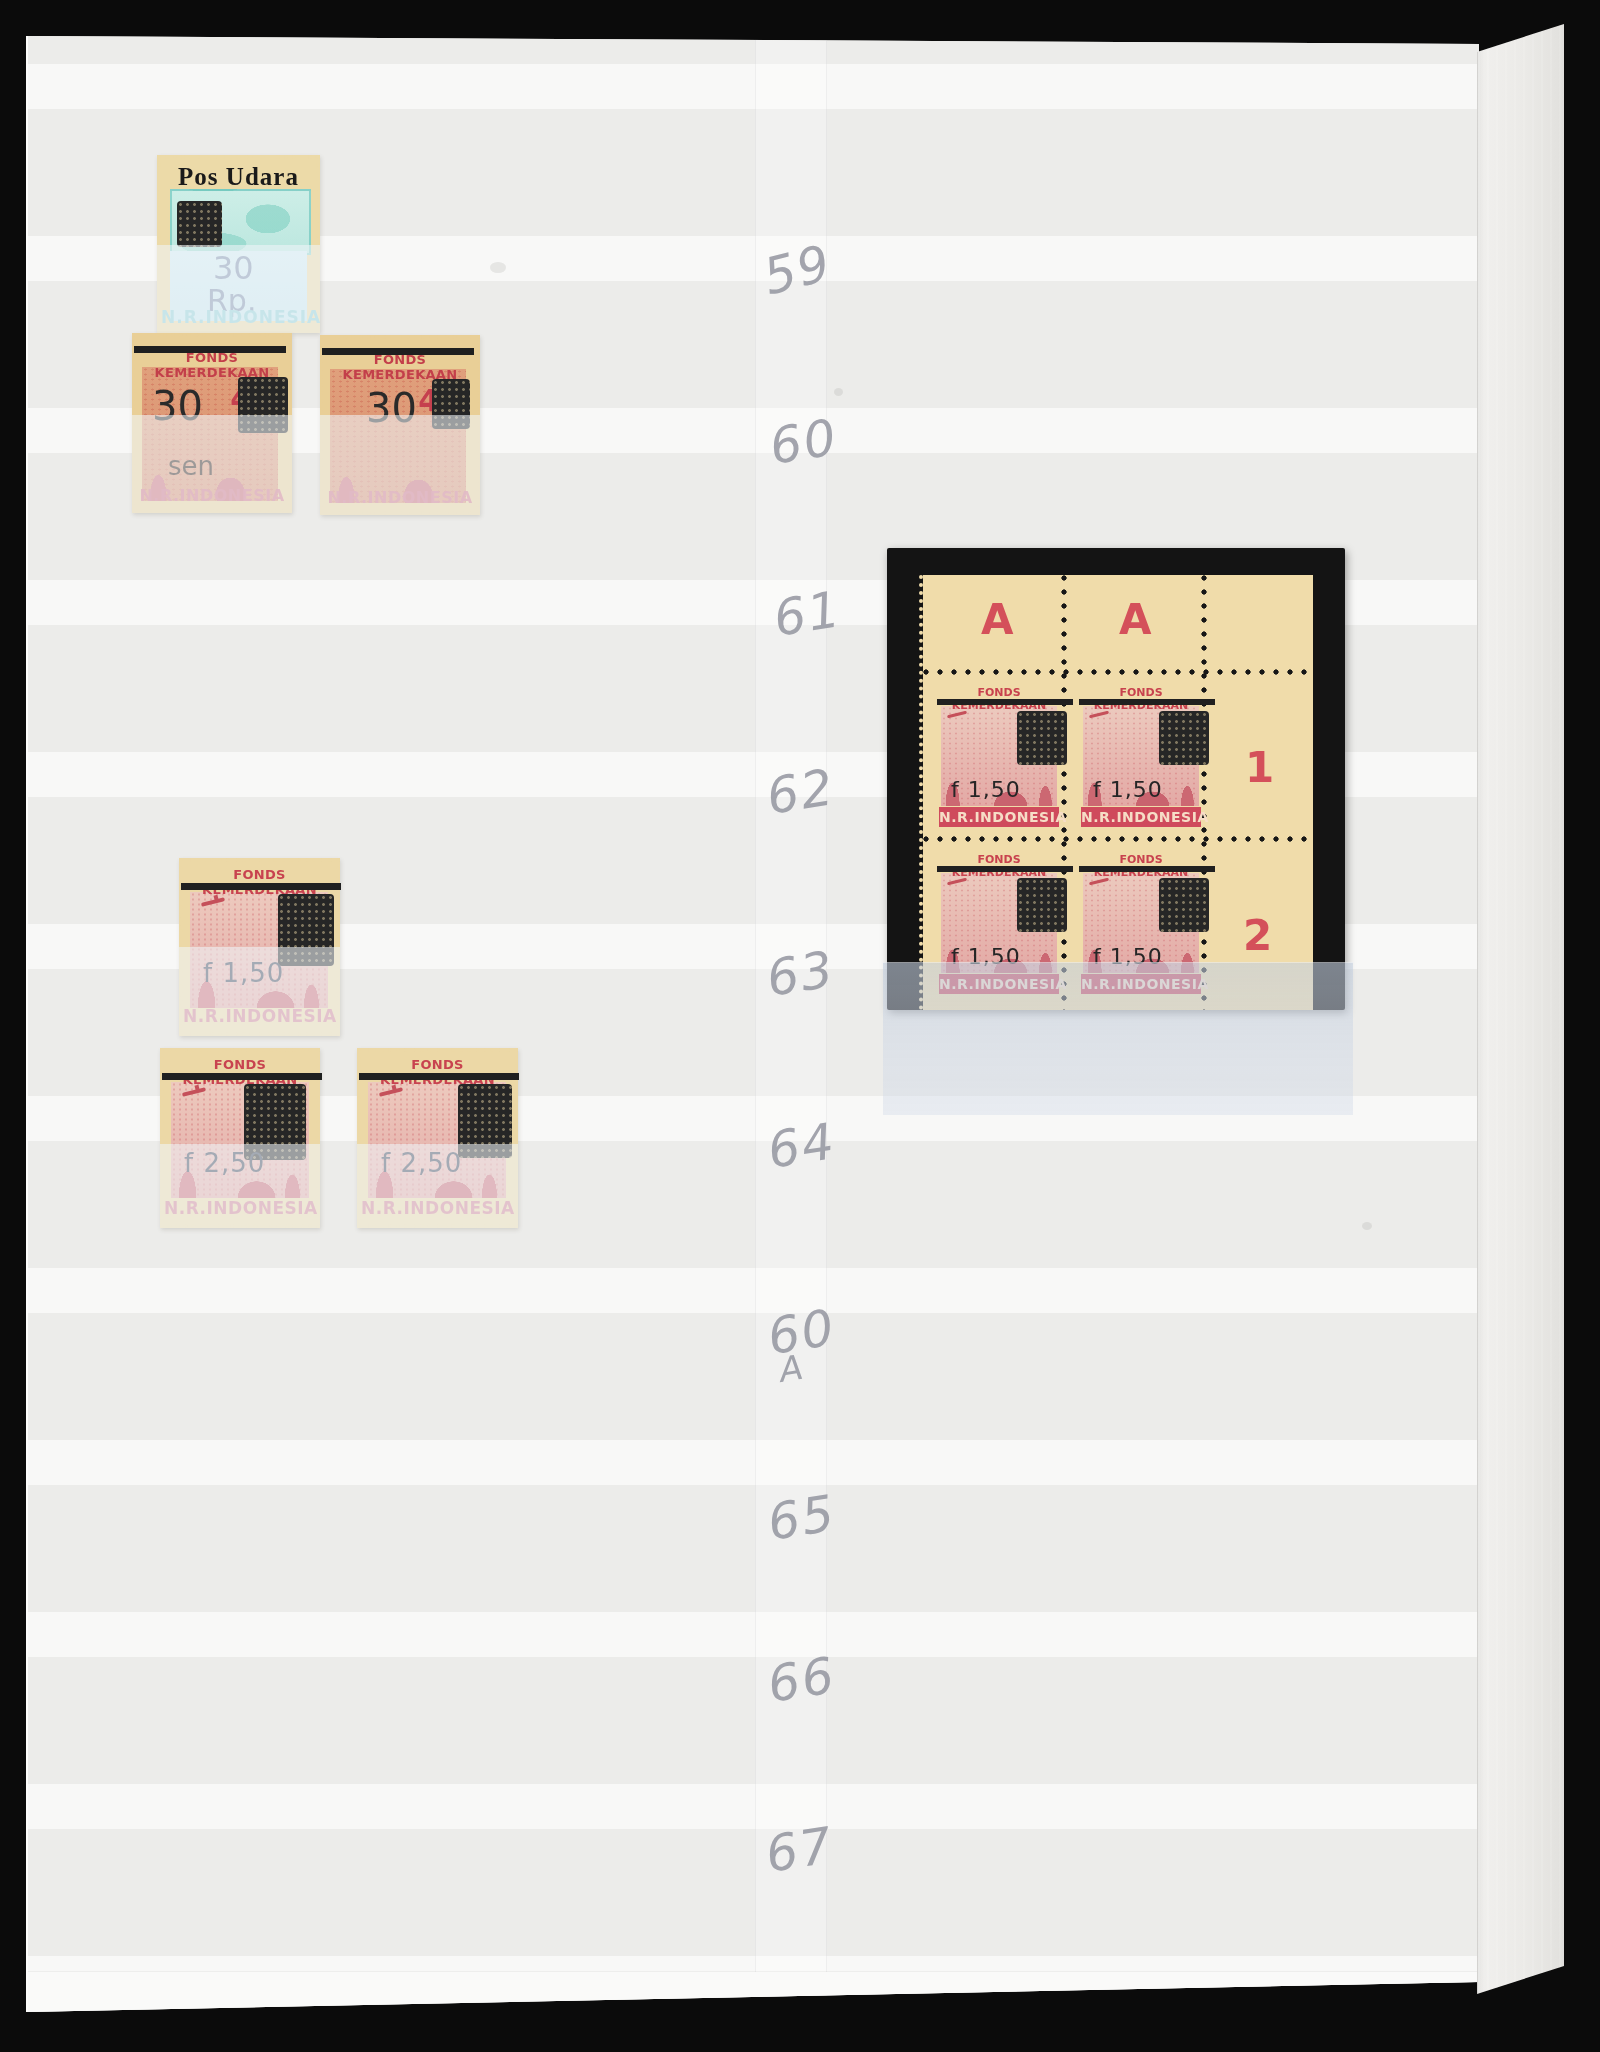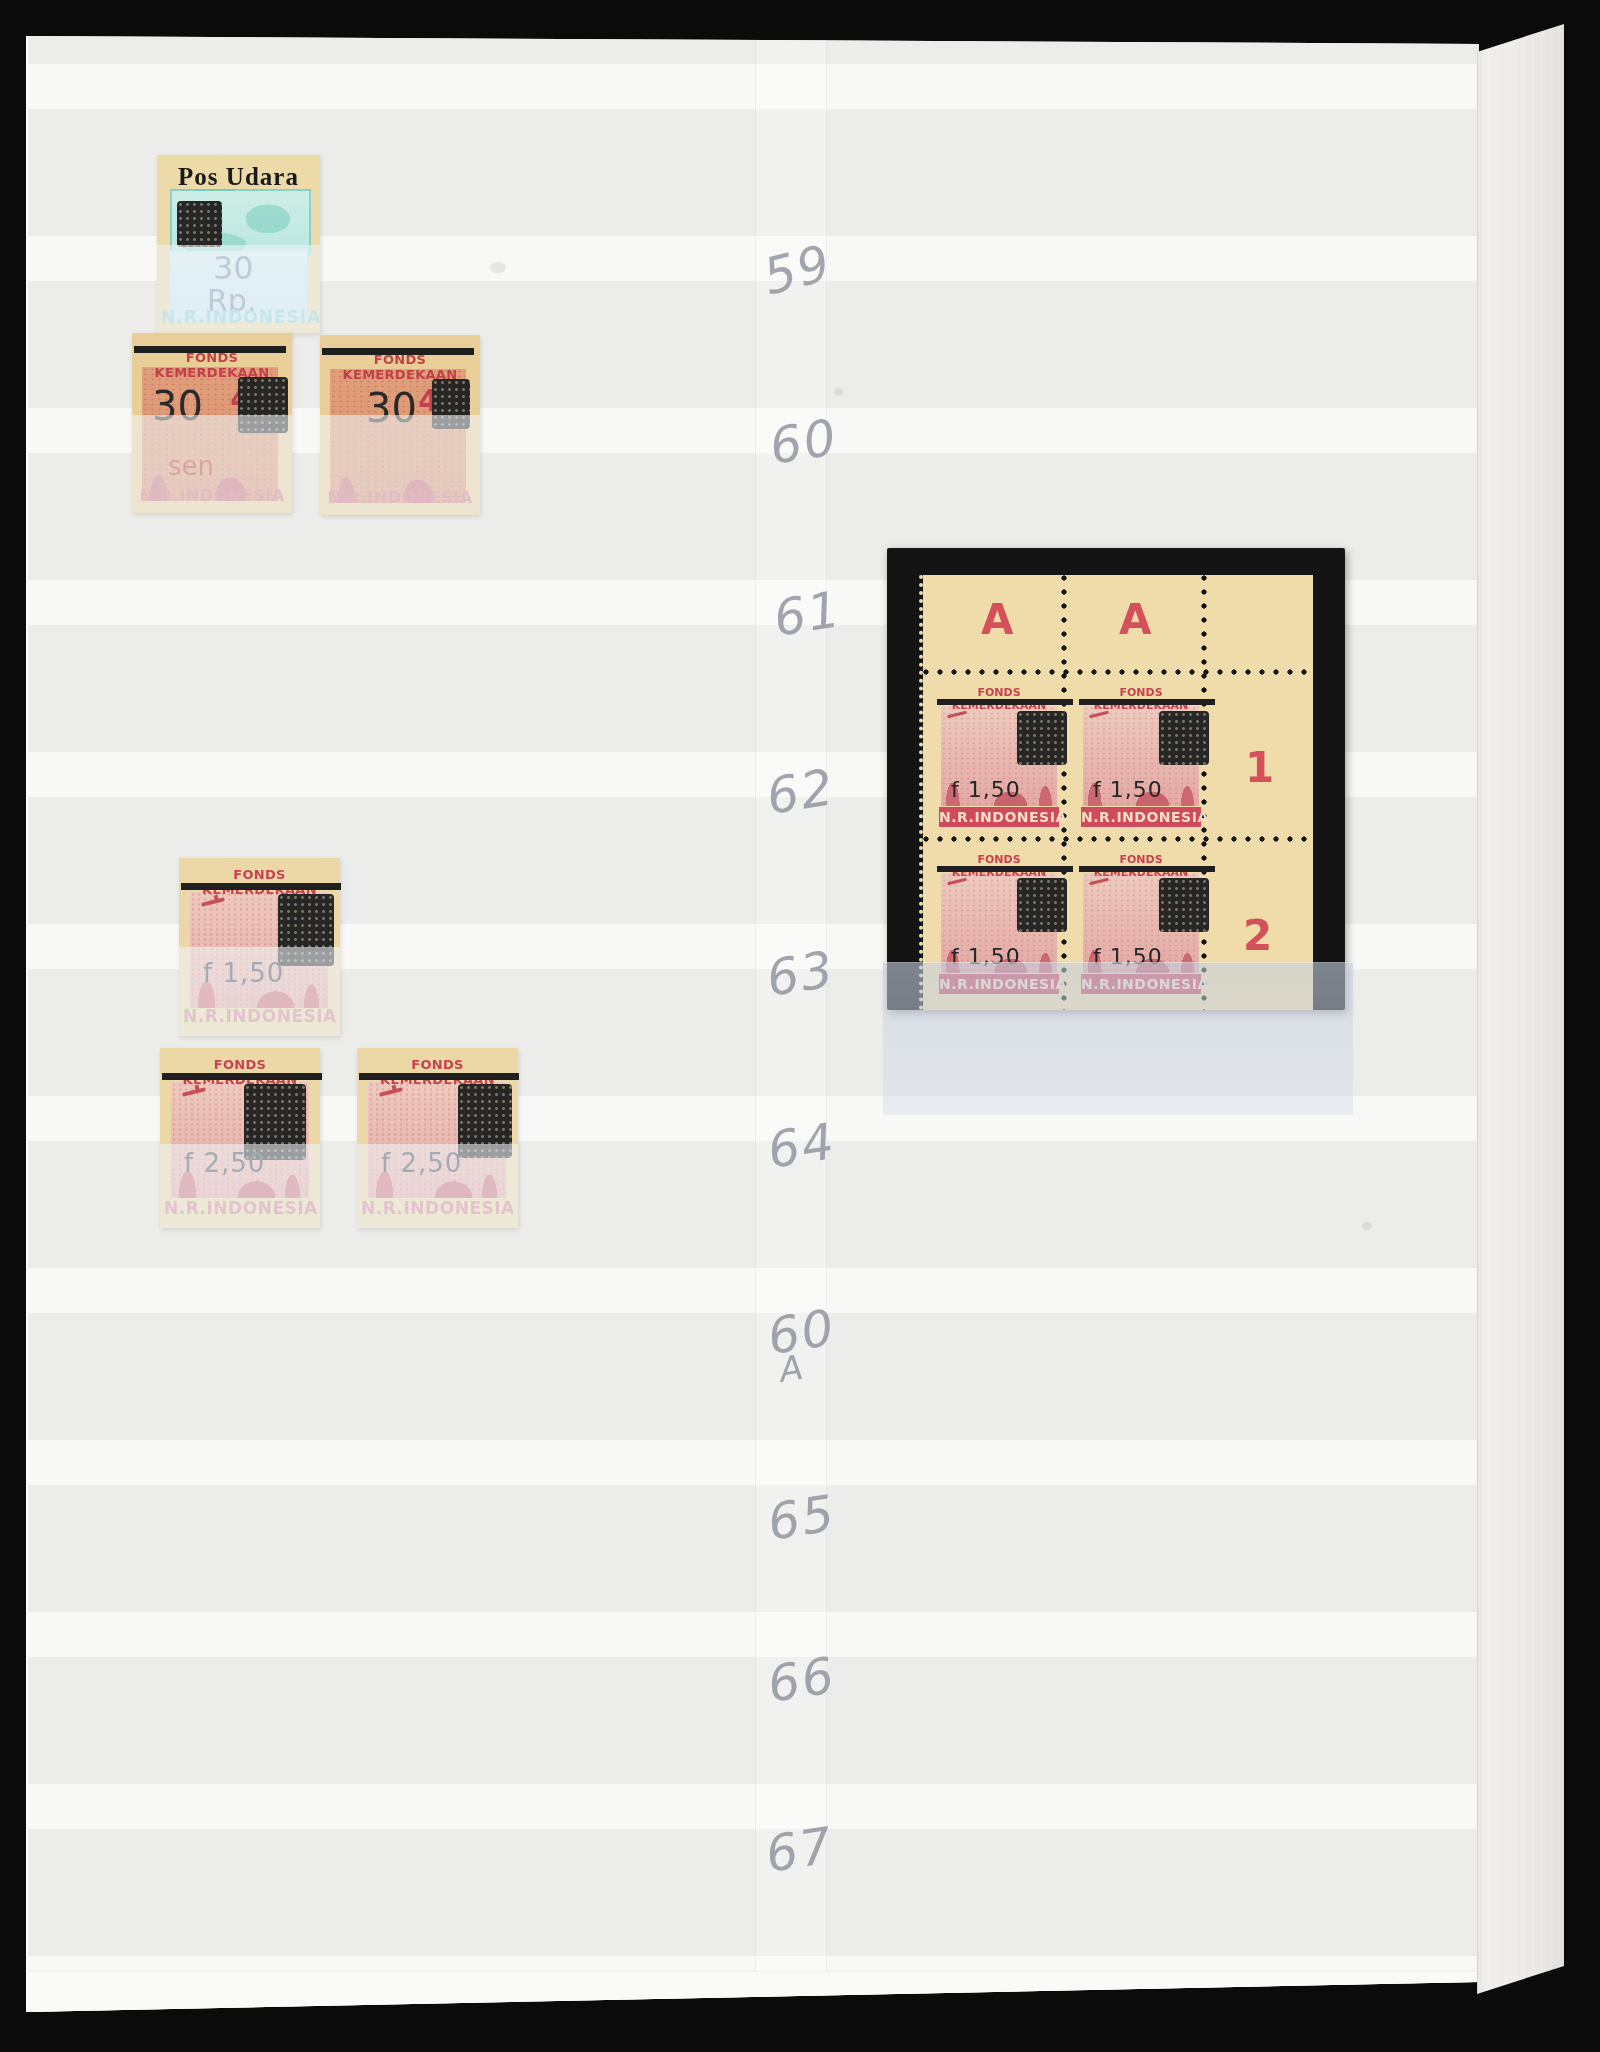--- a/index.html
+++ b/index.html
@@ -79,21 +79,21 @@
       radial-gradient(14px 40px at 12% 98%,#cc6872 58%,transparent 59%),
       radial-gradient(rgba(195,70,60,0.30) 1.2px,transparent 1.6px),
       linear-gradient(180deg,#e0a07c,#d98f6e);
     background-size:auto,auto,7px 5px,auto;}
   .s30-hdr{top:13px;left:0;width:100%;text-align:center;font-weight:bold;
     font-size:13px;color:#c33f4a;letter-spacing:.3px;}
   .s30-bar{left:-2px;top:9px;width:152px;height:7px;background:#1f1f1f;}
   .s30-val{left:16px;top:46px;font-size:40px;color:#2a2a2a;}
   .s30-40{right:16px;top:44px;font-size:30px;font-weight:bold;color:#c5404e;}
   .s30-blob{right:0px;top:40px;width:50px;height:56px;}
-  .s30-sen{left:32px;top:114px;font-size:26px;color:#b91c1c;opacity:.8;}
+  .s30-sen{left:32px;top:114px;font-size:26px;color:#000000;opacity:.8;}
   .s30-country{left:0;bottom:4px;width:100%;text-align:center;font-weight:bold;
     font-size:16px;color:#cf6b82;opacity:.9;letter-spacing:.5px;}
   
   .fs{background:#ecd8a6;border-color:#ecd8a6;}
   .fs-hdr{top:5px;left:0;width:100%;text-align:center;font-weight:bold;
     font-size:13px;color:#c8434f;letter-spacing:.3px;}
   .fs-bar{left:-2px;top:21px;width:160px;height:7px;background:#202020;}
   .fs-pic{left:7px;top:30px;width:138px;height:116px;
     background:
       radial-gradient(34px 30px at 62% 100%,#c9636e 55%,transparent 56%),

